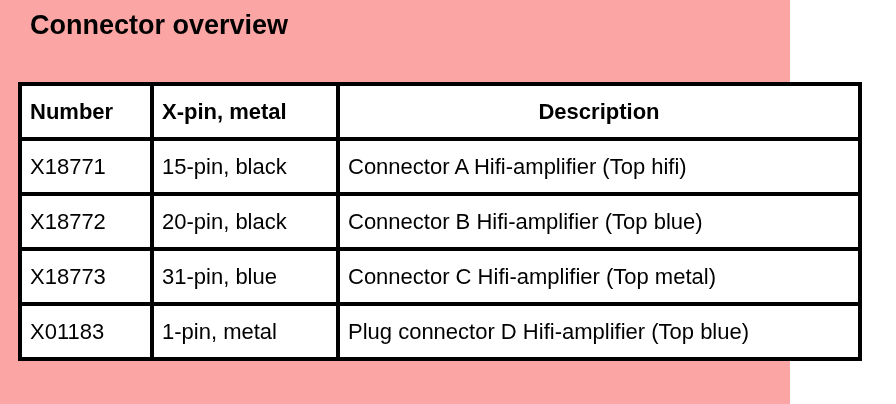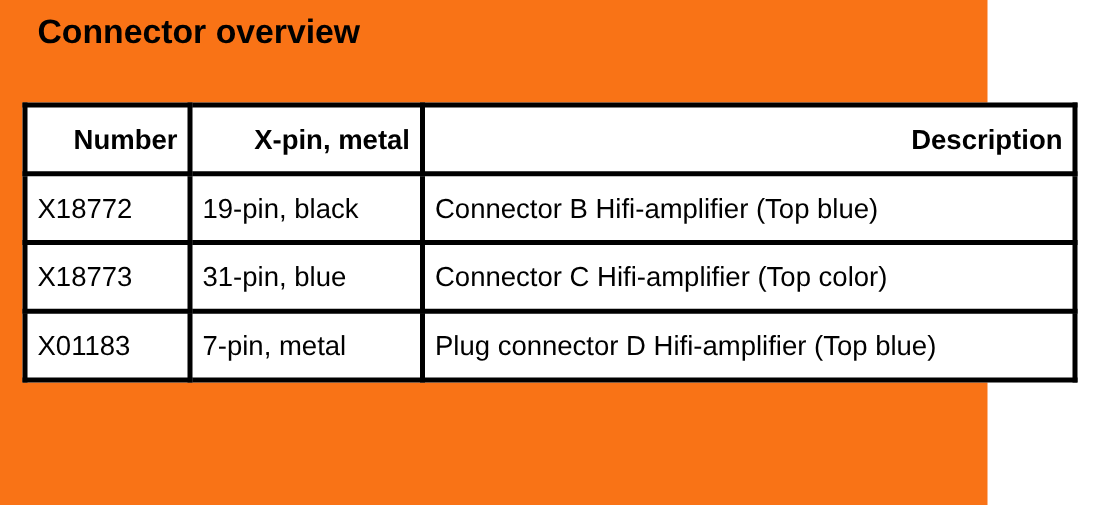--- a/index.html
+++ b/index.html
@@ -12,21 +12,21 @@
     height: 404px;
     overflow: hidden;
     font-family: "Liberation Sans", sans-serif;
     color: #000000;
     -webkit-font-smoothing: none;
   }
   #page {
     position: relative;
     width: 790px;
     height: 404px;
-    background: #f97316;
+    background: #fca5a5;
   }
   #page-title {
     position: absolute;
     left: 30px;
     top: 8px;
     font-size: 27px;
     font-weight: bold;
     letter-spacing: 0px;
     line-height: 34px;
     white-space: nowrap;
@@ -53,24 +53,23 @@
     line-height: 24px;
     font-weight: normal;
     text-align: left;
     vertical-align: middle;
     white-space: nowrap;
     overflow: hidden;
     background: #ffffff;
   }
   #connector-table thead th {
     font-weight: bold;
-    text-align: right;
   }
   #connector-table thead th.desc-head {
-    text-align: right;
+    text-align: center;
   }
   td.cell-number, th.head-number { padding-left: 10px; }
   td.cell-xpin,   th.head-xpin   { padding-left: 10px; }
   td.cell-desc                   { padding-left: 8px; }
 </style>
 </head>
 <body>
 
 <div id="page">
 
@@ -84,30 +83,35 @@
     </colgroup>
     <thead>
       <tr>
         <th class="head-number">Number</th>
         <th class="head-xpin">X-pin, metal</th>
         <th class="desc-head">Description</th>
       </tr>
     </thead>
     <tbody>
       <tr>
+        <td class="cell-number">X18771</td>
+        <td class="cell-xpin">15-pin, black</td>
+        <td class="cell-desc">Connector A Hifi-amplifier (Top hifi)</td>
+      </tr>
+      <tr>
         <td class="cell-number">X18772</td>
-        <td class="cell-xpin">19-pin, black</td>
+        <td class="cell-xpin">20-pin, black</td>
         <td class="cell-desc">Connector B Hifi-amplifier (Top blue)</td>
       </tr>
       <tr>
         <td class="cell-number">X18773</td>
         <td class="cell-xpin">31-pin, blue</td>
-        <td class="cell-desc">Connector C Hifi-amplifier (Top color)</td>
+        <td class="cell-desc">Connector C Hifi-amplifier (Top metal)</td>
       </tr>
       <tr>
         <td class="cell-number">X01183</td>
-        <td class="cell-xpin">7-pin, metal</td>
+        <td class="cell-xpin">1-pin, metal</td>
         <td class="cell-desc">Plug connector D Hifi-amplifier (Top blue)</td>
       </tr>
     </tbody>
   </table>
 
 </div>
 
 </body></html>

